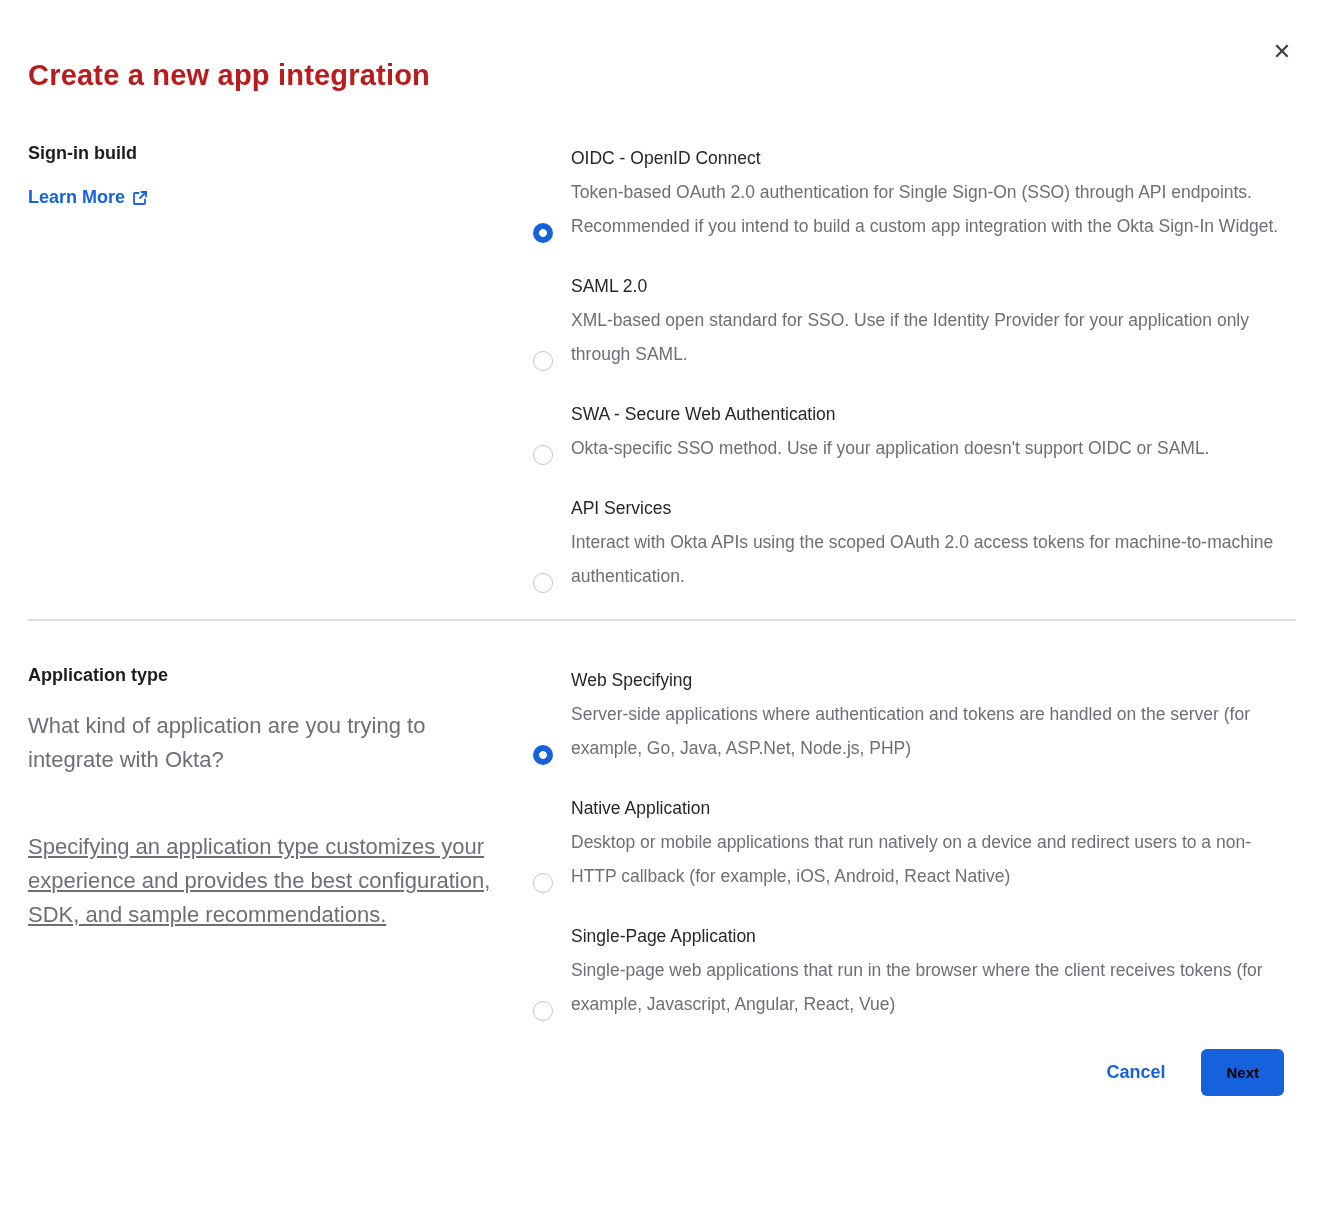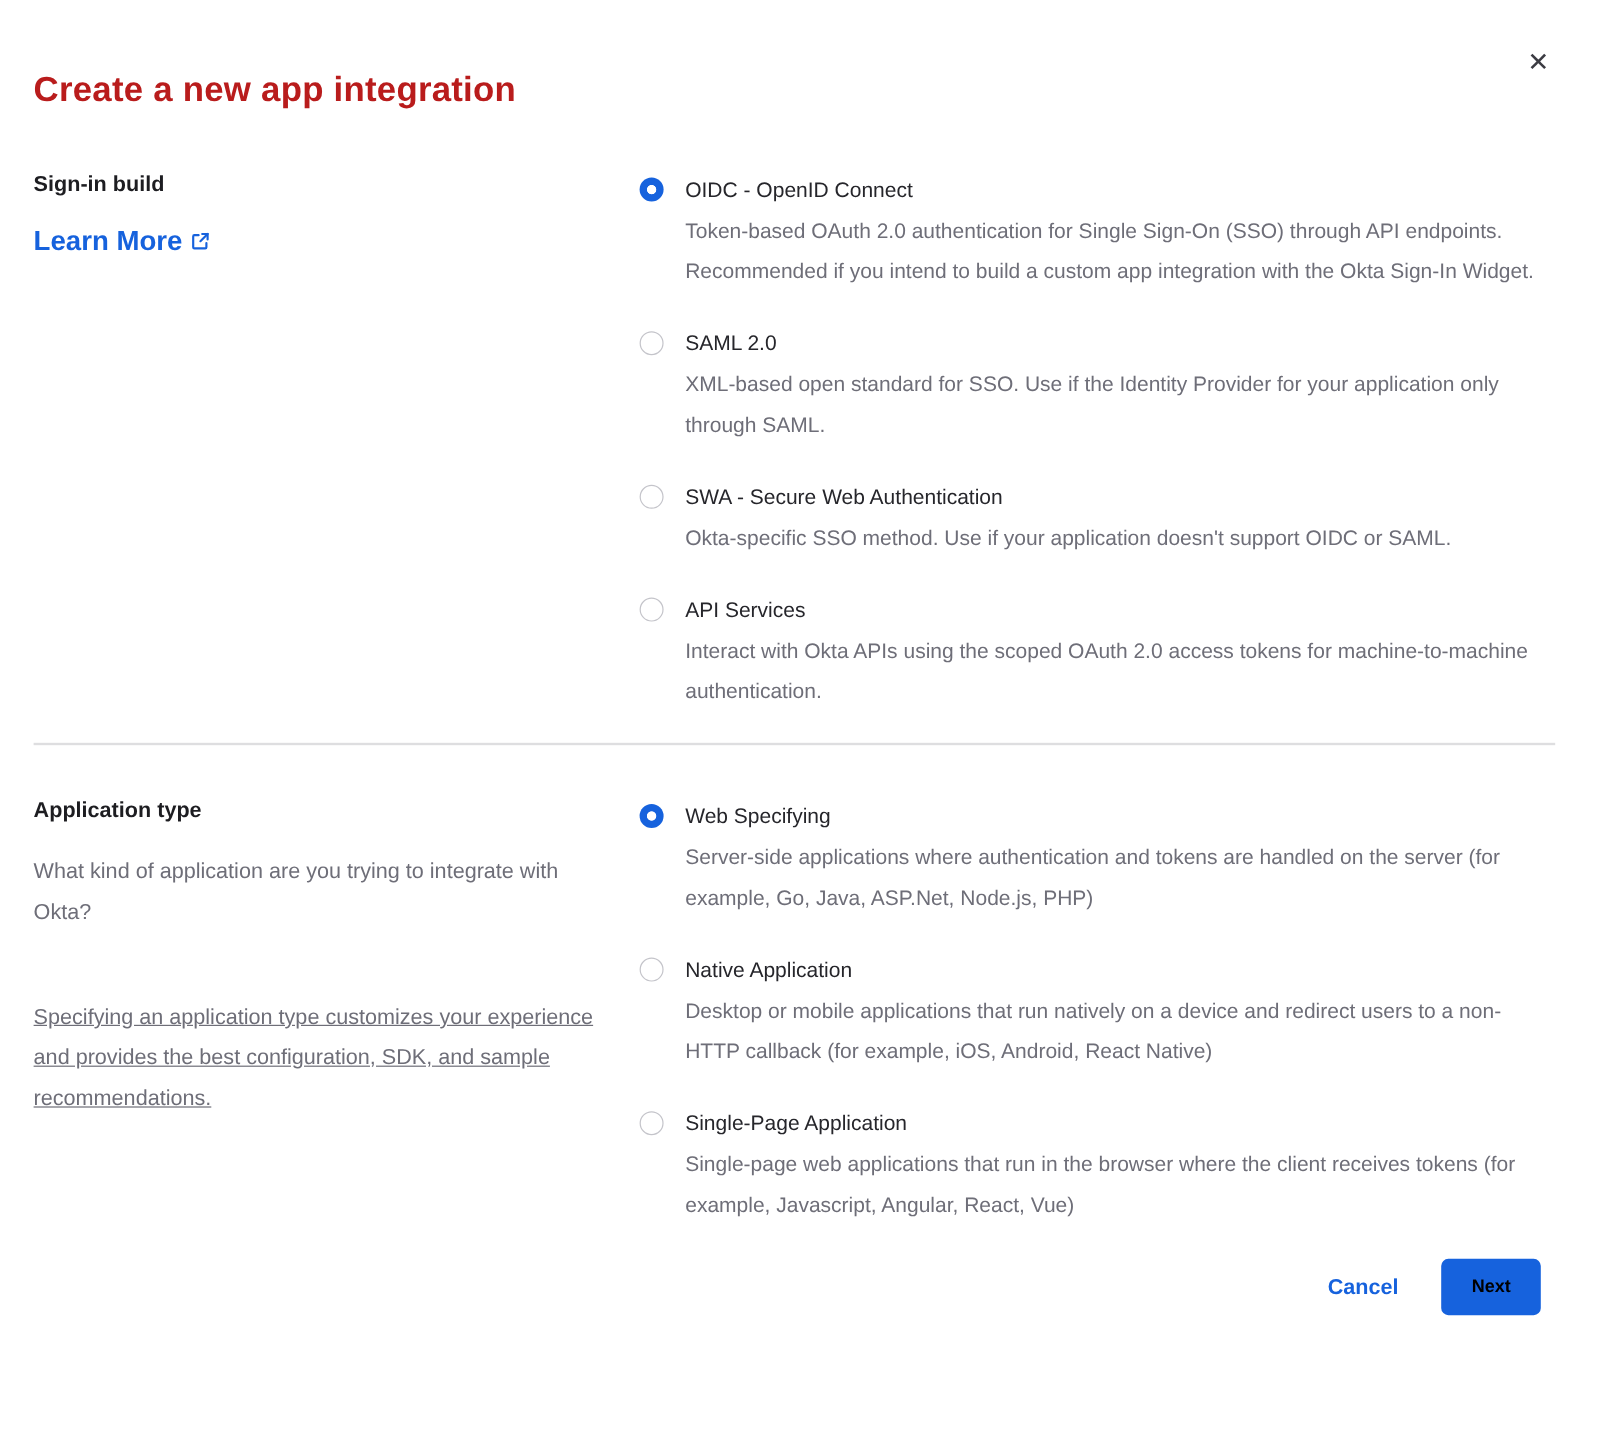--- a/index.html
+++ b/index.html
@@ -45,40 +45,40 @@
     font-size: 18px;
     font-weight: 700;
     color: #1d1d21;
     line-height: 24px;
   }
   .learn-more {
     display: inline-flex;
     align-items: center;
     gap: 7px;
     margin-top: 22px;
-    font-size: 23px;
+    font-size: 18px;
     font-weight: 600;
     color: #1662dd;
     text-decoration: none;
     cursor: pointer;
   }
   .ext-icon { display: inline-block; width: 16px; height: 16px; }
   .ext-icon svg { display: block; }
   .left-desc {
     margin-top: 22px;
-    font-size: 18px;
+    font-size: 22px;
     line-height: 34px;
     color: #6e6e78;
     max-width: 478px;
   }
   .left-desc + .left-desc { margin-top: 53px; text-decoration: underline; }
   .options { display: block; }
   .option {
     display: flex;
-    align-items: flex-start;
+    align-items: flex-end;
     cursor: pointer;
     margin-bottom: 26px;
   }
   .option:last-child { margin-bottom: 0; }
   .radio {
     flex: none;
     width: 20px; height: 20px;
     margin-top: 7px;
     margin-right: 18px;
     border-radius: 50%;

